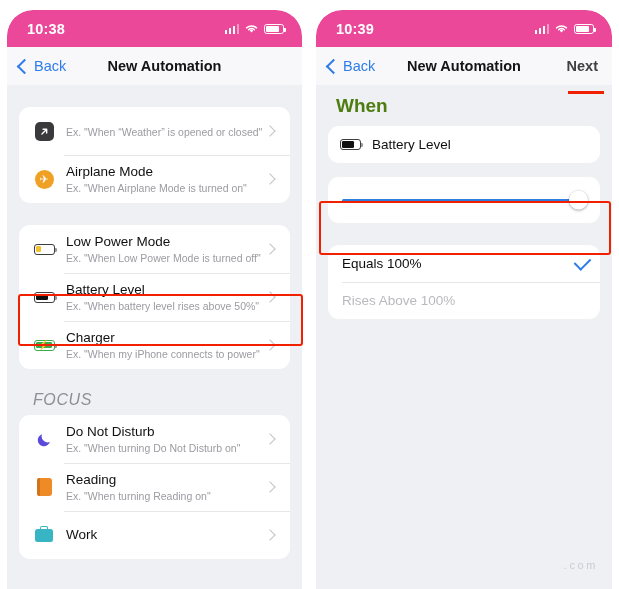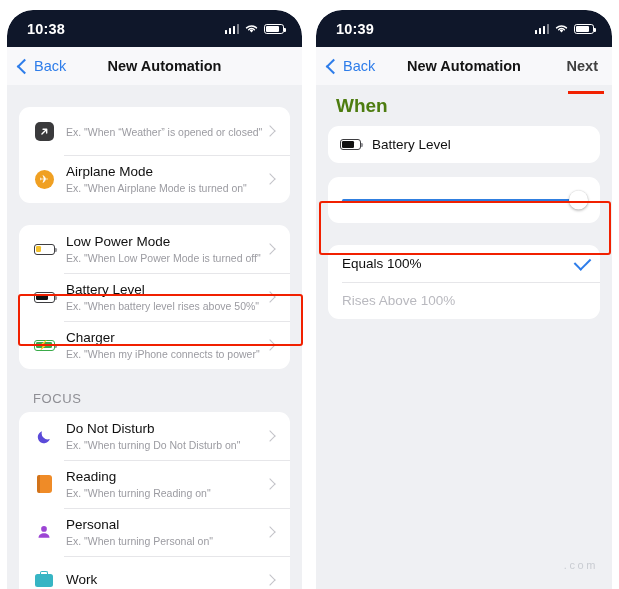--- a/index.html
+++ b/index.html
@@ -12,21 +12,21 @@
   .stage{position:relative;width:619px;height:589px;display:flex;background:#fff;}
 
   
   .phone{position:relative;width:309px;height:589px;overflow:hidden;background:#fff;}
   .phone.right{width:310px;}
   .screen{
     position:absolute;left:7px;right:7px;top:10px;bottom:0;
     background:#eff0f3;border-radius:26px 26px 0 0;overflow:hidden;
   }
   .statusbar{
-    position:relative;height:37px;background:#0f172a;
+    position:relative;height:37px;background:#ec4899;
     border-radius:26px 26px 0 0;
     display:flex;align-items:center;justify-content:space-between;
     padding:0 18px 0 20px;box-sizing:border-box;
   }
   .clock{color:#fff;font-size:14.5px;font-weight:bold;letter-spacing:.2px;}
   .status-icons{display:flex;align-items:center;gap:5px;}
 
   .signal{display:flex;align-items:flex-end;gap:1.5px;height:10px;}
   .signal i{display:block;width:2.5px;background:#fff;border-radius:.5px;}
   .signal i:nth-child(1){height:4px;}
@@ -77,22 +77,23 @@
   .row-icon{width:26px;flex:0 0 26px;display:flex;align-items:center;justify-content:center;margin-right:9px;}
   .row-text{flex:1;min-width:0;}
   .row-title{font-size:13.5px;color:#101010;line-height:16px;font-weight:500;}
   .row-sub{font-size:10.5px;color:#9b9ba1;line-height:14px;margin-top:1px;white-space:nowrap;overflow:hidden;text-overflow:ellipsis;}
   .chev-right{
     width:7px;height:7px;border-right:1.8px solid #c3c3c8;border-top:1.8px solid #c3c3c8;
     transform:rotate(45deg);margin-right:6px;flex:0 0 auto;
   }
 
   .section-label{
-    font-size:13px;color:#8e8e94;letter-spacing:.6px;
+    font-size:16px;color:#8e8e94;letter-spacing:.6px;
     padding:0 0 6px 26px;
+    font-style:italic;
   }
 
   
   .ico-app{
     width:19px;height:19px;border-radius:5px;background:#3a3a3c;
     display:flex;align-items:center;justify-content:center;
   }
   .ico-airplane{
     width:19px;height:19px;border-radius:50%;background:#f0a022;
     display:flex;align-items:center;justify-content:center;color:#fff;font-size:11px;line-height:1;
@@ -283,35 +284,20 @@
                 <span class="ico-book"></span>
               </div>
             <div class="row-text">
               <div class="row-title">Reading</div>
               <div class="row-sub">Ex. "When turning Reading on"</div>
             </div>
             <span class="chev-right"></span>
           </div>
           <div class="row">
             <div class="row-icon">
-              <span class="ico-person">
-                <svg width="16" height="16" viewBox="0 0 18 18">
-                    <circle cx="9" cy="5.5" r="3.2" fill="#9c45d4"></circle>
-                    <path d="M2.8 15.6c0-3.4 2.8-5.2 6.2-5.2s6.2 1.8 6.2 5.2Z" fill="#9c45d4"></path>
-                  </svg>
-              </span>
-            </div>
-            <div class="row-text">
-              <div class="row-title">Personal</div>
-              <div class="row-sub">Ex. "When turning Personal on"</div>
-            </div>
-            <span class="chev-right"></span>
-          </div>
-          <div class="row">
-            <div class="row-icon">
                 <span class="ico-work"></span>
               </div>
             <div class="row-text">
               <div class="row-title">Work</div>
               <div class="row-sub"></div>
             </div>
             <span class="chev-right"></span>
           </div>
         </div>
       </div>

